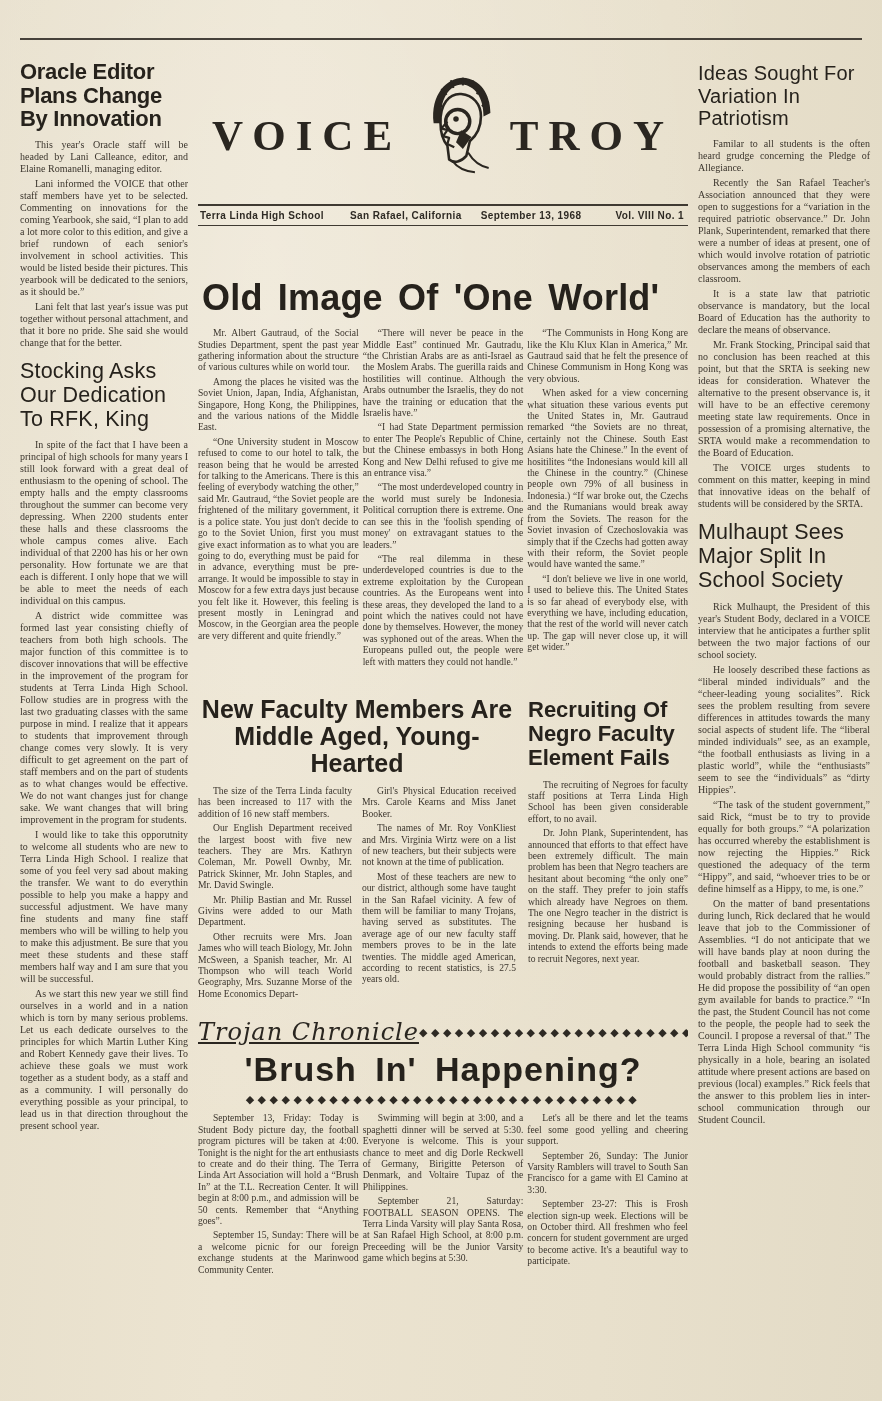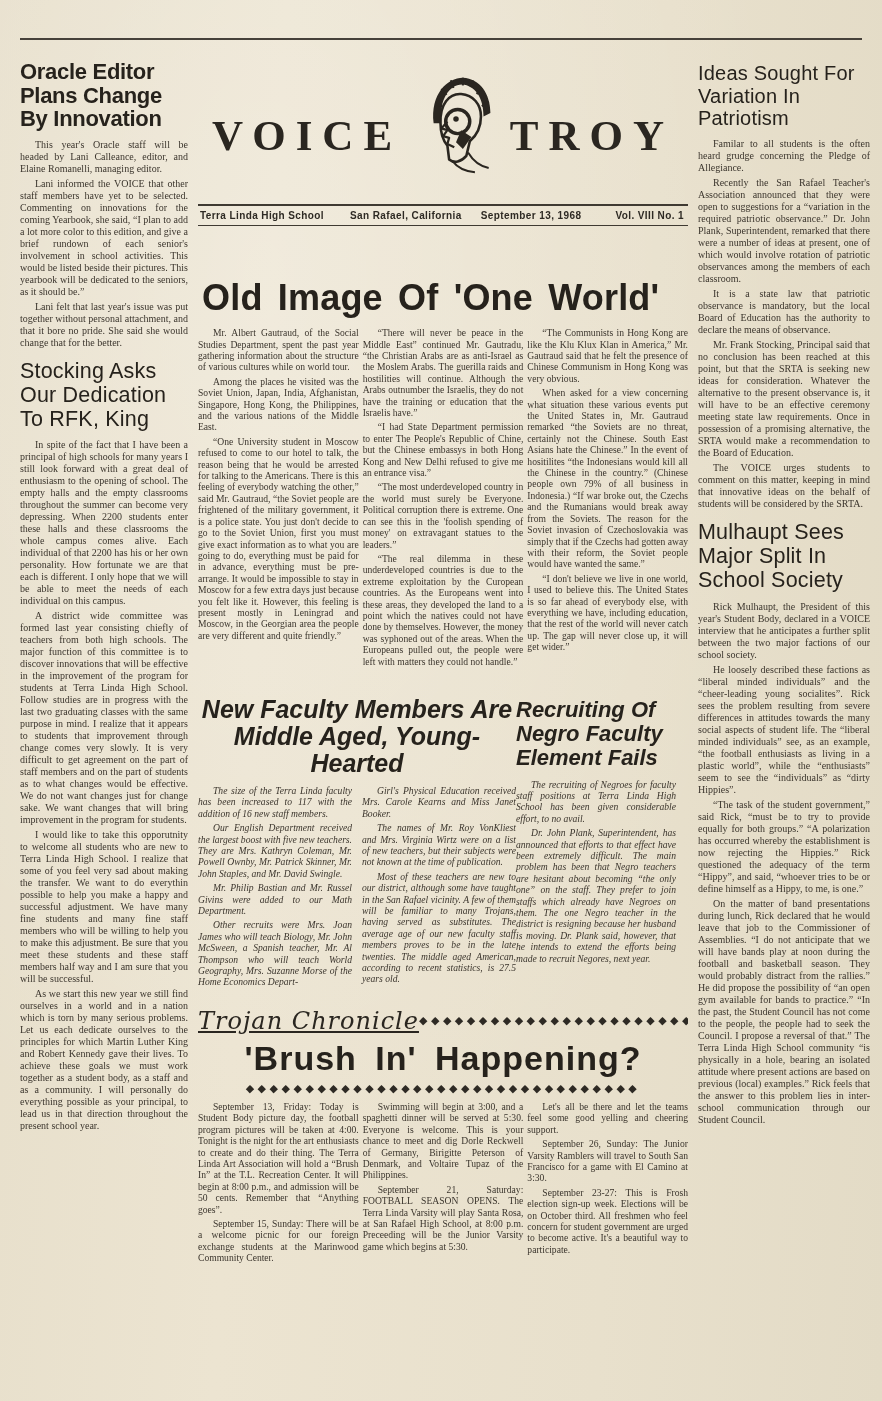--- a/index.html
+++ b/index.html
@@ -52,21 +52,21 @@
     padding:4px 4px 4px 2px; margin-top:2px;
     font-family:"Liberation Sans", sans-serif; font-weight:700; font-size:10px;
     color:#2e2a24; letter-spacing:0.4px;
   }
   .dateline .dl-city { margin-left:26px; }
   .dateline .dl-date { margin-left:auto; }
   .dateline .dl-vol  { margin-left:34px; }
 
   
   .three-col { display:grid; grid-template-columns:repeat(3,1fr); column-gap:4px; }
-  .mid-section { display:grid; grid-template-columns:318px 160px; margin-top:22px;font-style:italic; }
+  .mid-section { display:grid; grid-template-columns:318px 160px; column-gap:12px; margin-top:22px; }
   .two-col { display:grid; grid-template-columns:repeat(2,1fr); column-gap:10px; }
 
   
   .chronicle { margin-top:6px; }
   .chron-head { display:flex; align-items:center; gap:0; margin-bottom:2px; }
   .script-title {
     font-family:"DejaVu Serif", serif; font-style:italic; font-size:24px;
     color:#2a2620; text-decoration:underline; letter-spacing:1px; white-space:nowrap;
   }
   .diamonds {
@@ -150,21 +150,21 @@
         <span>Old Image Of 'One World'</span></h1>
         <div class="three-col">
           <div class="body center-body">
               <p class="para">Mr. Albert Gautraud, of the Social Studies Department, spent the past year gathering information about the structure of various cultures while on world tour.</p>
               <p class="para">Among the places he visited was the Soviet Union, Japan, India, Afghanistan, Singapore, Hong Kong, the Philippines, and the various nations of the Middle East.</p>
               <p class="para">“One University student in Moscow refused to come to our hotel to talk, the reason being that he would be arrested for talking to the Americans. There is this feeling of everybody watching the other,” said Mr. Gautraud, “the Soviet people are frightened of the military government, it is a police state. You just don't decide to go to the Soviet Union, first you must give exact information as to what you are going to do, everything must be paid for in advance, everything must be pre-arrange. It would be impossible to stay in Moscow for a few extra days just because you felt like it. However, this feeling is present mostly in Leningrad and Moscow, in the Georgian area the people are very different and quite friendly.”</p>
             </div>
           <div class="body center-body">
               <p class="para">“There will never be peace in the Middle East” continued Mr. Gautradu, “the Christian Arabs are as anti-Israel as the Moslem Arabs. The guerilla raids and hostilities will continue. Although the Arabs outnumber the Israelis, they do not have the training or education that the Israelis have.”</p>
               <p class="para">“I had State Department permission to enter The People's Republic of Chine, but the Chinese embassys in both Hong Kong and New Delhi refused to give me an entrance visa.”</p>
-              <p class="para">“The most underdeveloped country in the world must surely be Everyone. Political corruption there is extreme. One can see this in the 'foolish spending of money' on extravagant statues to the leaders.”</p>
+              <p class="para">“The most underdeveloped country in the world must surely be Indonesia. Political corruption there is extreme. One can see this in the 'foolish spending of money' on extravagant statues to the leaders.”</p>
               <p class="para">“The real dilemma in these underdeveloped countries is due to the extreme exploitation by the Curopean countries. As the Europeans went into these areas, they developed the land to a point which the natives could not have done by themselves. However, the money was syphoned out of the areas. When the Europeans pulled out, the people were left with matters they could not handle.”</p>
             </div>
           <div class="body center-body">
               <p class="para">“The Communists in Hong Kong are like the Klu Klux Klan in America,” Mr. Gautraud said that he felt the presence of Chinese Communism in Hong Kong was very obvious.</p>
               <p class="para">When asked for a view concerning what situation these various events put the United States in, Mr. Gautraud remarked “the Soviets are no threat, certainly not the Chinese. South East Asians hate the Chinese.” In the event of hositilites “the Indonesians would kill all the Chinese in the country.” (Chinese people own 79% of all business in Indonesia.) “If war broke out, the Czechs and the Rumanians would break away from the Soviets. The reason for the Soviet invasion of Czechoslovakia was simply that if the Czechs had gotten away with their reform, the Soviet people would have wanted the same.”</p>
               <p class="para">“I don't believe we live in one world, I used to believe this. The United States is so far ahead of everybody else, with everything we have, including education, that the rest of the world will never catch up. The gap will never close up, it will get wider.”</p>
             </div>
         </div>
       </section>
 

